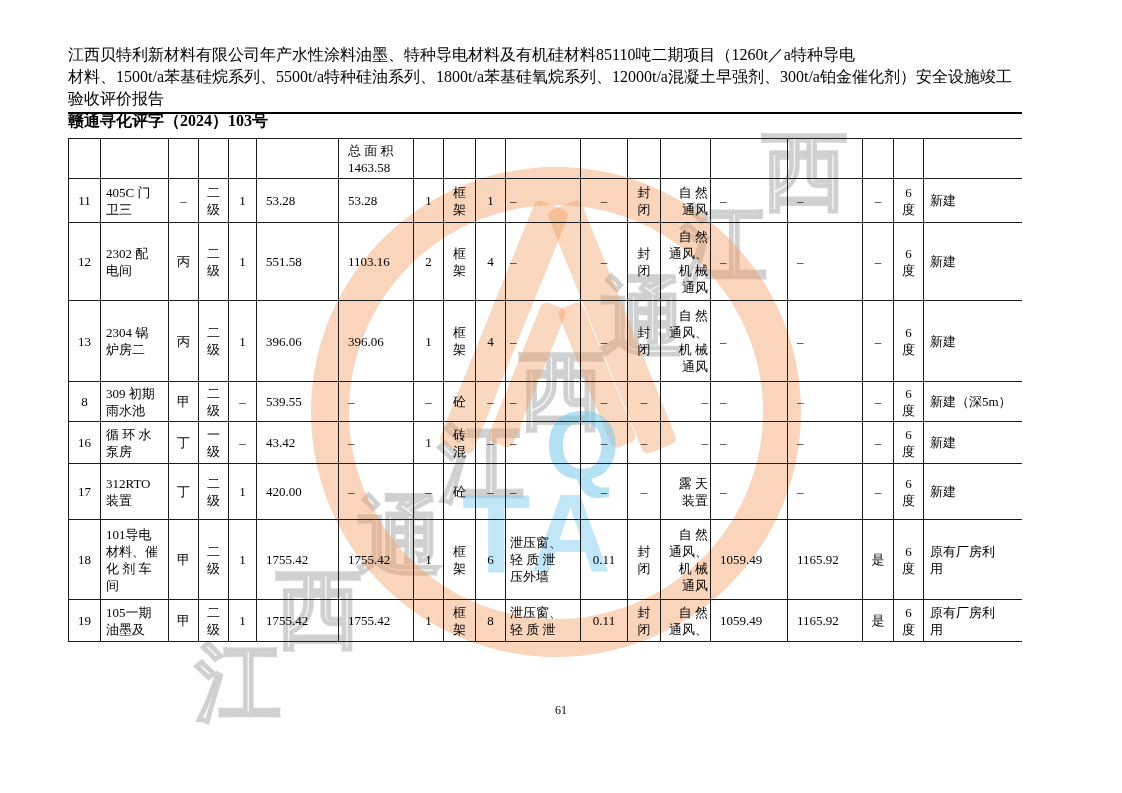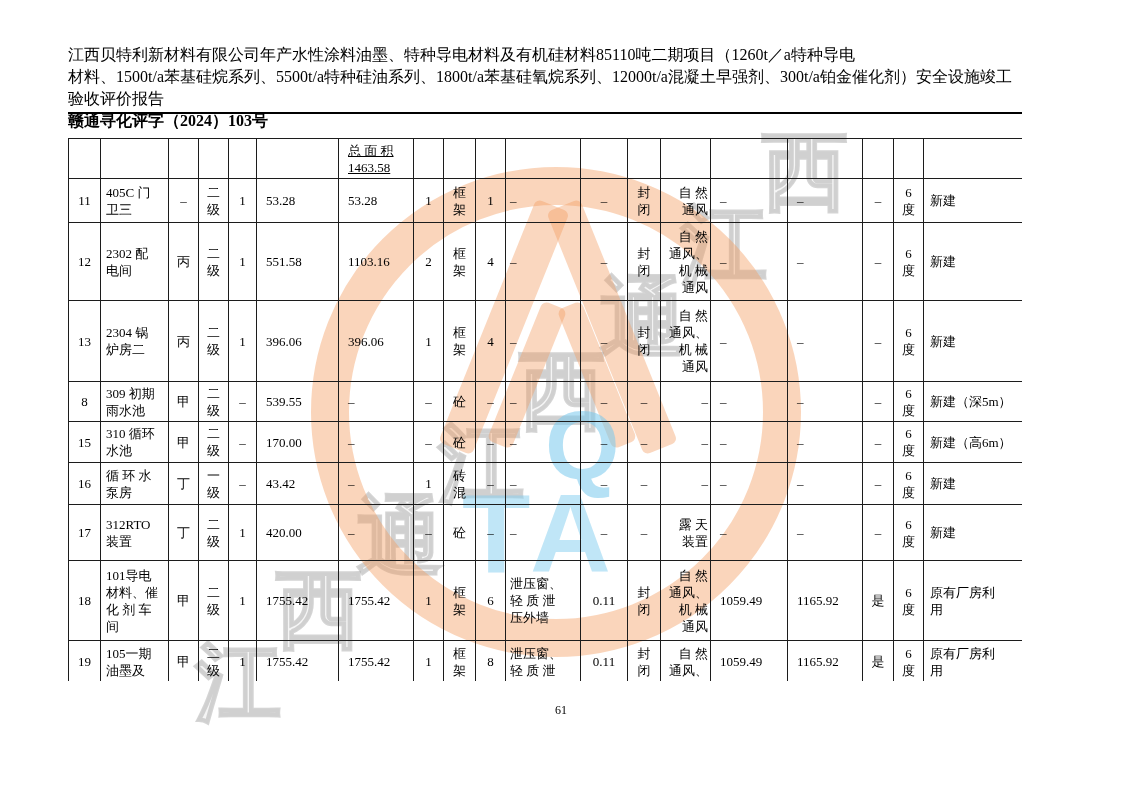--- a/index.html
+++ b/index.html
@@ -98,21 +98,21 @@
           <col style="width: 47px;">
           <col style="width: 33px;">
           <col style="width: 50px;">
           <col style="width: 77px;">
           <col style="width: 75px;">
           <col style="width: 31px;">
           <col style="width: 30px;">
           <col style="width: 99px;">
         </colgroup>
       <tbody id="tbl-body">
-          <tr style="height: 40px; text-decoration: underline;">
+          <tr style="height: 40px;">
             <td></td>
             <td></td>
             <td></td>
             <td></td>
             <td></td>
             <td></td>
             <td>总 面 积
 1463.58</td>
             <td></td>
             <td></td>
@@ -228,44 +228,20 @@
             <td>–</td>
             <td>–</td>
             <td>–</td>
             <td>–</td>
             <td>–</td>
             <td>–</td>
             <td>–</td>
             <td>6
 度</td>
             <td>新建（深5m）</td>
-          </tr>
-          <tr style="height: 41px;">
-            <td>15</td>
-            <td>310 循环
-水池</td>
-            <td>甲</td>
-            <td>二
-级</td>
-            <td>–</td>
-            <td>170.00</td>
-            <td>–</td>
-            <td>–</td>
-            <td>砼</td>
-            <td>–</td>
-            <td>–</td>
-            <td>–</td>
-            <td>–</td>
-            <td>–</td>
-            <td>–</td>
-            <td>–</td>
-            <td>–</td>
-            <td>6
-度</td>
-            <td>新建（高6m）</td>
           </tr>
           <tr style="height: 42px;">
             <td>16</td>
             <td>循 环 水
 泵房</td>
             <td>丁</td>
             <td>一
 级</td>
             <td>–</td>
             <td>43.42</td>

